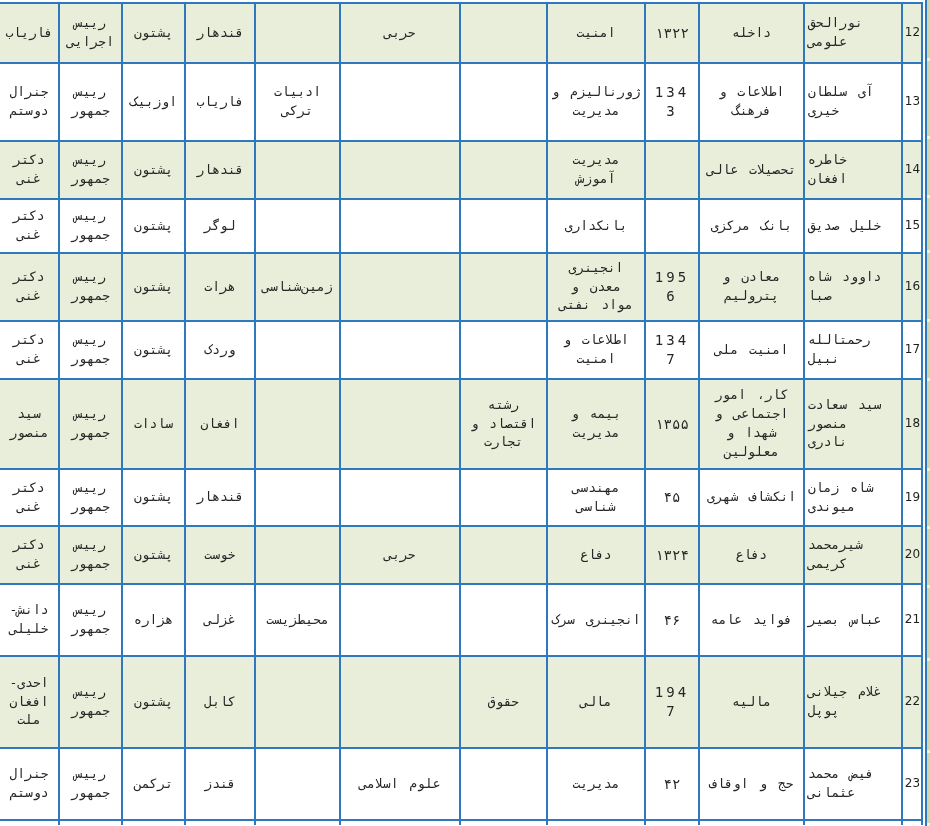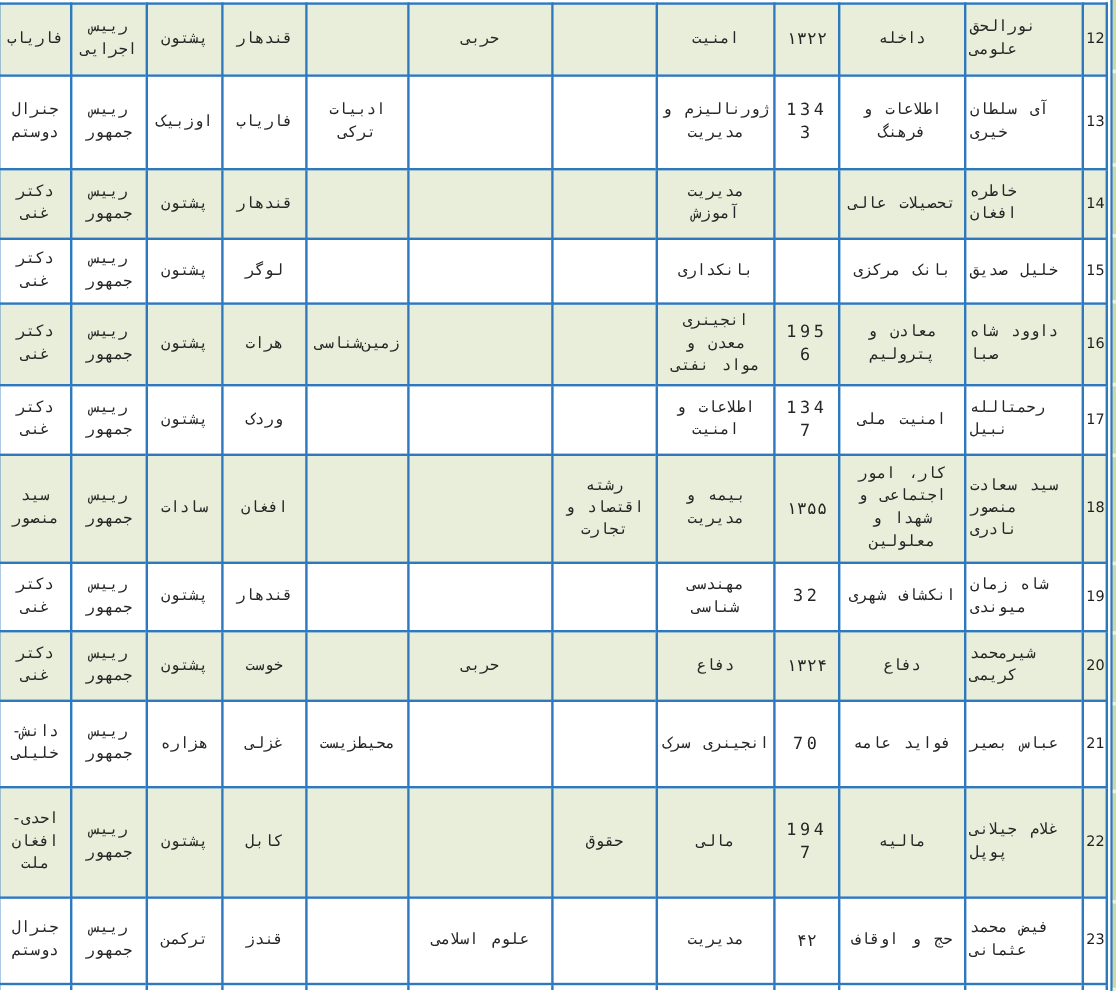--- a/index.html
+++ b/index.html
@@ -162,21 +162,21 @@
           <td class="c-edu4"></td>
           <td class="c-province">افغان</td>
           <td class="c-ethnicity">سادات</td>
           <td class="c-title">رییس جمهور</td>
           <td class="c-backer">سید منصور</td>
         </tr>
         <tr class="plain" style="height: 57px;">
           <td class="c-no">19</td>
           <td class="c-name">شاه زمان میوندی</td>
           <td class="c-ministry">انکشاف شهری</td>
-          <td class="c-year">32</td>
+          <td class="c-year">۴۵</td>
           <td class="c-edu1">مهندسی شناسی</td>
           <td class="c-edu2"></td>
           <td class="c-edu3"></td>
           <td class="c-edu4"></td>
           <td class="c-province">قندهار</td>
           <td class="c-ethnicity">پشتون</td>
           <td class="c-title">رییس جمهور</td>
           <td class="c-backer">دکتر غنی</td>
         </tr>
         <tr class="shaded" style="height: 58px;">
@@ -190,21 +190,21 @@
           <td class="c-edu4"></td>
           <td class="c-province">خوست</td>
           <td class="c-ethnicity">پشتون</td>
           <td class="c-title">رییس جمهور</td>
           <td class="c-backer">دکتر غنی</td>
         </tr>
         <tr class="plain" style="height: 72px;">
           <td class="c-no">21</td>
           <td class="c-name">عباس بصیر</td>
           <td class="c-ministry">فواید عامه</td>
-          <td class="c-year">70</td>
+          <td class="c-year">۴۶</td>
           <td class="c-edu1">انجینری سرک</td>
           <td class="c-edu2"></td>
           <td class="c-edu3"></td>
           <td class="c-edu4">محیطزیست</td>
           <td class="c-province">غزلی</td>
           <td class="c-ethnicity">هزاره</td>
           <td class="c-title">رییس جمهور</td>
           <td class="c-backer">دانش- خلیلی</td>
         </tr>
         <tr class="shaded" style="height: 92px;">

